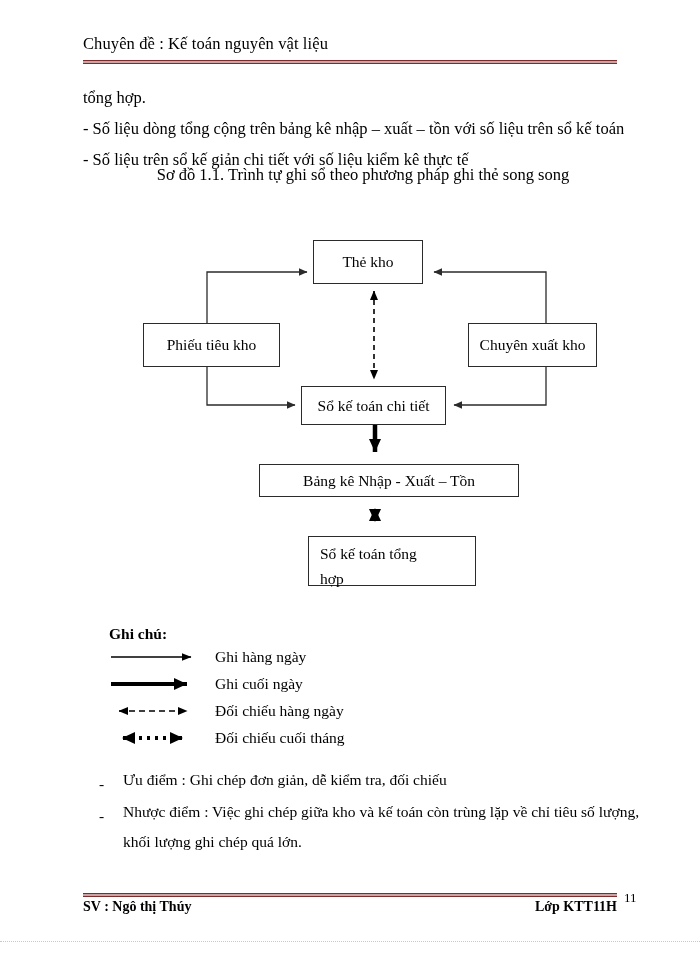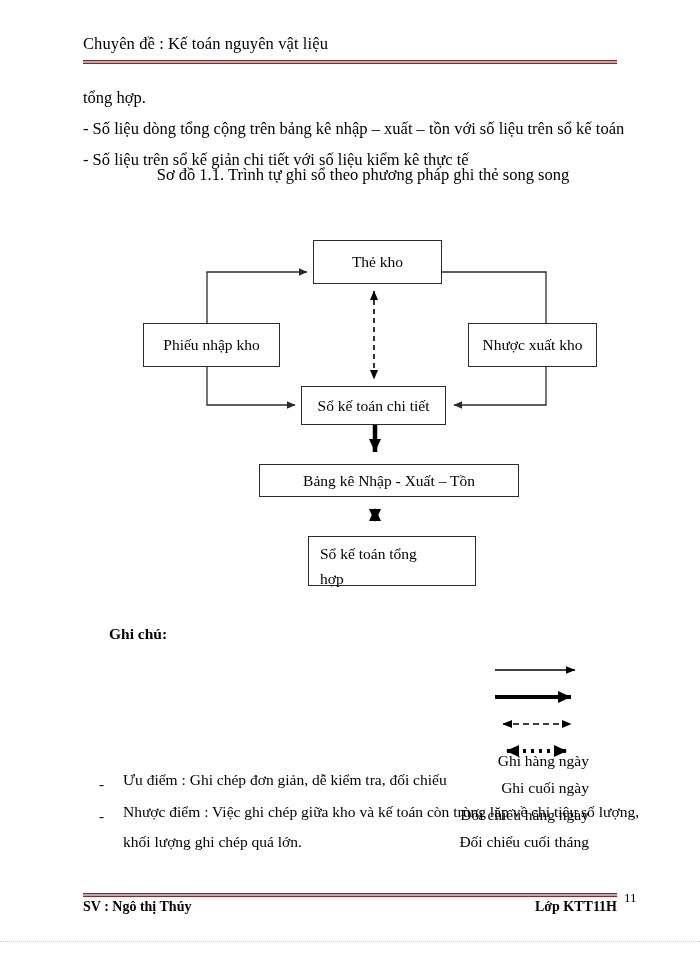--- a/index.html
+++ b/index.html
@@ -96,45 +96,44 @@
     z-index: 3;
   }
   .dbox.left-align {
     justify-content: flex-start;
     text-align: left;
     padding: 4px 0 0 11px;
     align-items: flex-start;
     line-height: 25px;
   }
 
-  #box-the-kho      { left: 313px; top: 240px; width: 129px; height: 44px; }
+  #box-the-kho      { left: 313px; top: 240px; width: 110px; height: 44px; }
   #box-phieu-nhap   { left: 143px; top: 323px; width: 137px; height: 44px; }
   #box-phieu-xuat   { left: 468px; top: 323px; width: 129px; height: 44px; }
   #box-so-chi-tiet  { left: 301px; top: 386px; width: 145px; height: 39px; }
   #box-bang-ke      { left: 259px; top: 464px; width: 260px; height: 33px; }
   #box-so-tong-hop  { left: 308px; top: 536px; width: 168px; height: 50px; }
 
   
   .legend {
     position: absolute;
     left: 109px;
     top: 625px;
     width: 480px;
   }
   .legend-title {
     font-size: 15.5px;
     font-weight: bold;
-    margin-bottom: 13px;
+    margin-bottom: 0;
     font-family: Liberation Serif, serif;
   }
   .legend-row {
     display: flex;
-    align-items: flex-end;
+    align-items: center;
     height: 27px;
-    flex-direction: column;
   }
   .legend-sym {
     width: 96px;
     flex: 0 0 96px;
     height: 27px;
     position: relative;
   }
   .legend-sym svg { position: absolute; left: 0; top: 0; }
   .legend-label {
     font-size: 15.5px;
@@ -258,22 +257,22 @@
         <line x1="375" y1="425" x2="375" y2="452" stroke="#000000" stroke-width="4.5" marker-end="url(#arrThick)"></line>
       </g>
 
       <g>
         <line x1="375" y1="509" x2="375" y2="522" stroke="#000000" stroke-width="4.5" stroke-dasharray="3,5" stroke-linecap="butt" marker-start="url(#arrThickRev)" marker-end="url(#arrThick)"></line>
       </g>
     </svg>
   </div>
 
   <div class="dbox" id="box-the-kho">Thẻ kho</div>
-  <div class="dbox" id="box-phieu-nhap">Phiếu nhập kho</div>
-  <div class="dbox" id="box-phieu-xuat">Nhược xuất kho</div>
+  <div class="dbox" id="box-phieu-nhap">Phiếu tiêu kho</div>
+  <div class="dbox" id="box-phieu-xuat">Chuyên xuất kho</div>
   <div class="dbox" id="box-so-chi-tiet">Sổ kế toán chi tiết</div>
   <div class="dbox" id="box-bang-ke">Bảng kê Nhập -  Xuất – Tồn</div>
   <div class="dbox left-align" id="box-so-tong-hop">
     <div>
       <span>Sổ kế toán tổng</span><br>
       <span>hợp</span>
     </div>
   </div>
 
   <div class="legend">

